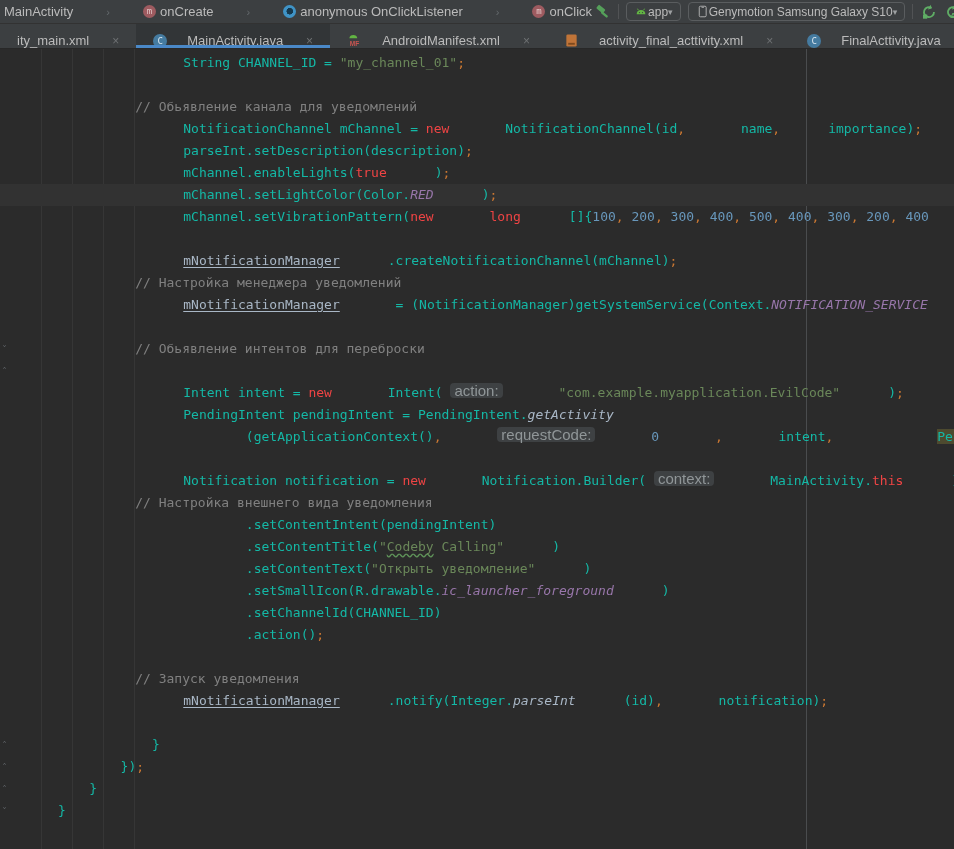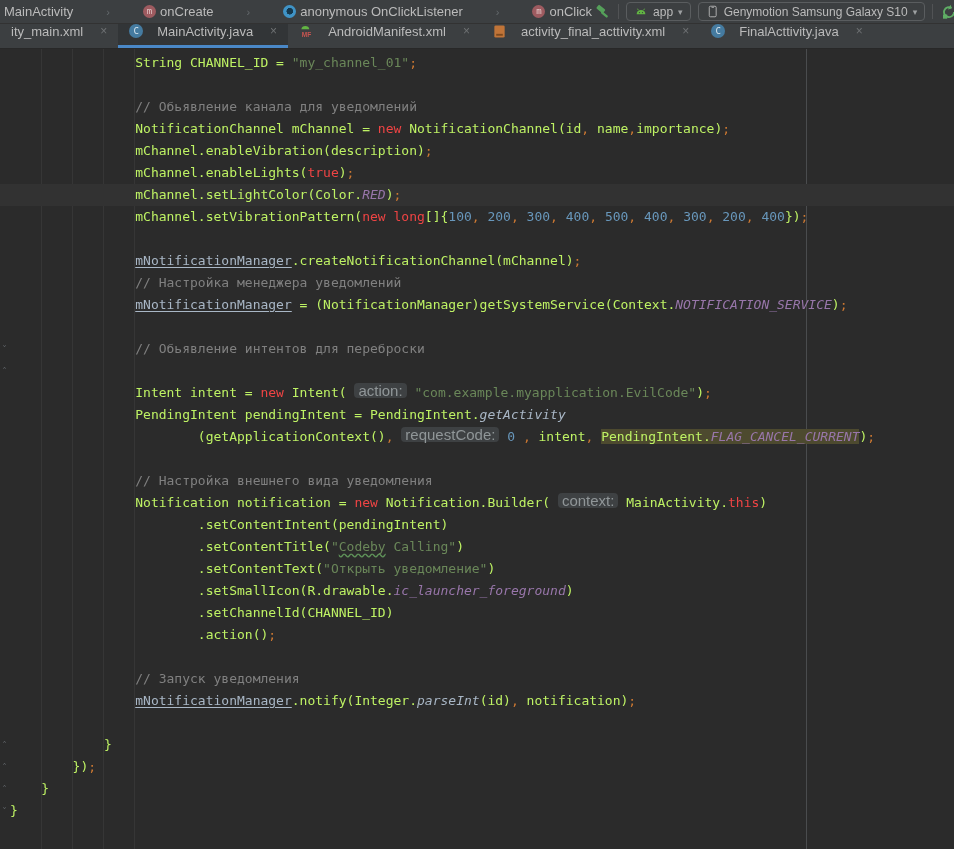--- a/index.html
+++ b/index.html
@@ -7,42 +7,42 @@
 
   
   .toolbar{height:23px;background:#3c3f41;display:flex;align-items:center;justify-content:space-between;padding:0 4px 0 2px;border-bottom:1px solid #323232;}
   .crumbs{display:flex;align-items:center;color:#bbbbbb;font-size:13px;white-space:nowrap;gap:28px;}
   .crumb{display:flex;align-items:center;gap:4px;padding:0 2px;}
   .crumb-sep{color:#64696c;font-size:11px;margin:0 3px;}
   .mi{width:13px;height:13px;border-radius:50%;background:#9E5B60;color:#e3c7c7;font-size:9px;line-height:13px;text-align:center;font-family:"DejaVu Sans Mono",monospace;display:inline-block;}
   .anon{width:13px;height:13px;border-radius:50%;display:inline-block;background:radial-gradient(circle at 52% 48%, #16394e 0 33%, #3f93c6 36% 100%);}
   .right-cluster{display:flex;align-items:center;gap:7px;}
   .vsep{width:1px;height:15px;background:#515355;}
-  .chip{display:flex;align-items:center;gap:5px;border:1px solid #5a5d5f;border-radius:4px;height:17px;padding:0 7px;color:#bbbbbb;font-size:12px;white-space:nowrap;}
+  .chip{display:flex;align-items:center;border:1px solid #5a5d5f;border-radius:4px;height:17px;padding:0 7px;color:#bbbbbb;font-size:12px;white-space:nowrap;}
   .caret{color:#9da0a2;font-size:9px;}
   .tbicon{width:17px;height:17px;display:inline-flex;align-items:center;justify-content:center;}
 
   
   .tabbar{height:24px;background:#3c3f41;display:flex;align-items:stretch;font-size:13px;color:#bbbbbb;border-bottom:1px solid #282828;}
-  .tab{display:flex;align-items:flex-start;gap:14px;padding:0 11px;position:relative;white-space:nowrap;}
+  .tab{display:flex;align-items:flex-end;gap:20px;padding:0 17px;position:relative;white-space:nowrap;}
   .tab.sel{background:#323537;}
   .tab.sel::after{content:"";position:absolute;left:0;right:0;bottom:0;height:3px;background:#4A88C7;}
   .tab .x{color:#6e7173;font-size:12px;margin-left:3px;}
   .cls{width:14px;height:14px;border-radius:50%;background:#457ba0;color:#d9e6ef;font-size:9px;line-height:14px;text-align:center;display:inline-block;font-family:"DejaVu Sans Mono",monospace;}
   .ficon{width:15px;height:15px;display:inline-flex;align-items:center;justify-content:center;}
 
   
   .editor{position:relative;height:801px;background:#2b2b2b;font-family:"DejaVu Sans Mono",monospace;font-size:13px;line-height:22px;}
   .guide{position:absolute;top:0;bottom:0;width:1px;background:#363636;z-index:0;}
   .margin-line{position:absolute;top:0;bottom:0;left:806px;width:1px;background:#4a4c4e;z-index:0;}
   .code{position:relative;z-index:1;padding-top:3px;}
   .code-line{position:relative;height:22px;white-space:pre;color:#a9b7c6;padding-left:10px;}
   .code-line.current{background:#323232;}
   .gutter{position:absolute;left:0;top:0;width:9px;text-align:center;font-size:9px;line-height:22px;color:#606468;font-family:"DejaVu Sans",sans-serif;}
-  .tk-d{color:#bef264;}
+  .tk-d{color:#14b8a6;margin-left:48px;}
   .tk-k{color:#ef4444;}
   .tk-s{color:#6a8759;}
   .tk-c{color:#808080;}
   .tk-n{color:#6897bb;}
   .tk-p{color:#cc7832;}
   .tk-f{color:#a9b7c6;text-decoration:underline;text-underline-offset:2px;}
   .tk-sc{color:#9876aa;font-style:italic;}
   .tk-m{color:#a9b7c6;font-style:italic;}
   .tk-hl{background:#4d4a2f;}
   .tk-sw{text-decoration:underline wavy #5f9459;text-decoration-skip-ink:none;text-underline-offset:2px;}
@@ -187,37 +187,37 @@
   <div class="guide" style="left:41px"></div>
   <div class="guide" style="left:72px"></div>
   <div class="guide" style="left:103px"></div>
   <div class="guide" style="left:134px"></div>
   <div class="margin-line"></div>
   <div class="code">
       <div class="code-line"><span class="gutter"></span><span class="tk-d">                String CHANNEL_ID = </span><span class="tk-s">"my_channel_01"</span><span class="tk-p">;</span></div>
       <div class="code-line"><span class="gutter"></span></div>
       <div class="code-line"><span class="gutter"></span><span class="tk-c">                // Обьявление канала для уведомлений</span></div>
       <div class="code-line"><span class="gutter"></span><span class="tk-d">                NotificationChannel mChannel = </span><span class="tk-k">new</span><span class="tk-d"> NotificationChannel(id</span><span class="tk-p">,</span><span class="tk-d"> name</span><span class="tk-p">,</span><span class="tk-d">importance)</span><span class="tk-p">;</span></div>
-      <div class="code-line"><span class="gutter"></span><span class="tk-d">                mChannel.enableVibration(description)</span><span class="tk-p">;</span></div>
+      <div class="code-line"><span class="gutter"></span><span class="tk-d">                parseInt.setDescription(description)</span><span class="tk-p">;</span></div>
       <div class="code-line"><span class="gutter"></span><span class="tk-d">                mChannel.enableLights(</span><span class="tk-k">true</span><span class="tk-d">)</span><span class="tk-p">;</span></div>
       <div class="code-line current"><span class="gutter"></span><span class="tk-d">                mChannel.setLightColor(Color.</span><span class="tk-sc">RED</span><span class="tk-d">)</span><span class="tk-p">;</span></div>
       <div class="code-line"><span class="gutter"></span><span class="tk-d">                mChannel.setVibrationPattern(</span><span class="tk-k">new</span><span class="tk-d"> </span><span class="tk-k">long</span><span class="tk-d">[]{</span><span class="tk-n">100</span><span class="tk-p">, </span><span class="tk-n">200</span><span class="tk-p">, </span><span class="tk-n">300</span><span class="tk-p">, </span><span class="tk-n">400</span><span class="tk-p">, </span><span class="tk-n">500</span><span class="tk-p">, </span><span class="tk-n">400</span><span class="tk-p">, </span><span class="tk-n">300</span><span class="tk-p">, </span><span class="tk-n">200</span><span class="tk-p">, </span><span class="tk-n">400</span><span class="tk-d">})</span><span class="tk-p">;</span></div>
       <div class="code-line"><span class="gutter"></span></div>
       <div class="code-line"><span class="gutter"></span><span class="tk-d">                </span><span class="tk-f">mNotificationManager</span><span class="tk-d">.createNotificationChannel(mChannel)</span><span class="tk-p">;</span></div>
       <div class="code-line"><span class="gutter"></span><span class="tk-c">                // Настройка менеджера уведомлений</span></div>
       <div class="code-line"><span class="gutter"></span><span class="tk-d">                </span><span class="tk-f">mNotificationManager</span><span class="tk-d"> = (NotificationManager)getSystemService(Context.</span><span class="tk-sc">NOTIFICATION_SERVICE</span><span class="tk-d">)</span><span class="tk-p">;</span></div>
       <div class="code-line"><span class="gutter"></span></div>
       <div class="code-line"><span class="gutter">˅</span><span class="tk-c">                // Обьявление интентов для переброски</span></div>
       <div class="code-line"><span class="gutter">˄</span></div>
       <div class="code-line"><span class="gutter"></span><span class="tk-d">                Intent intent = </span><span class="tk-k">new</span><span class="tk-d"> Intent( </span><span class="tk-h">action:</span><span class="tk-d"> </span><span class="tk-s">"com.example.myapplication.EvilCode"</span><span class="tk-d">)</span><span class="tk-p">;</span></div>
       <div class="code-line"><span class="gutter"></span><span class="tk-d">                PendingIntent pendingIntent = PendingIntent.</span><span class="tk-m">getActivity</span></div>
       <div class="code-line"><span class="gutter"></span><span class="tk-d">                        (getApplicationContext()</span><span class="tk-p">,</span><span class="tk-d"> </span><span class="tk-h">requestCode:</span><span class="tk-d"> </span><span class="tk-n">0</span><span class="tk-d"> </span><span class="tk-p">,</span><span class="tk-d"> intent</span><span class="tk-p">,</span><span class="tk-d"> </span><span class="tk-d tk-hl">PendingIntent.</span><span class="tk-sc tk-hl">FLAG_CANCEL_CURRENT</span><span class="tk-d">)</span><span class="tk-p">;</span></div>
       <div class="code-line"><span class="gutter"></span></div>
+      <div class="code-line"><span class="gutter"></span><span class="tk-d">                Notification notification = </span><span class="tk-k">new</span><span class="tk-d"> Notification.Builder( </span><span class="tk-h">context:</span><span class="tk-d"> MainActivity.</span><span class="tk-k">this</span><span class="tk-d">)</span></div>
       <div class="code-line"><span class="gutter"></span><span class="tk-c">                // Настройка внешнего вида уведомления</span></div>
-      <div class="code-line"><span class="gutter"></span><span class="tk-d">                Notification notification = </span><span class="tk-k">new</span><span class="tk-d"> Notification.Builder( </span><span class="tk-h">context:</span><span class="tk-d"> MainActivity.</span><span class="tk-k">this</span><span class="tk-d">)</span></div>
       <div class="code-line"><span class="gutter"></span><span class="tk-d">                        .setContentIntent(pendingIntent)</span></div>
       <div class="code-line"><span class="gutter"></span><span class="tk-d">                        .setContentTitle(</span><span class="tk-s">"</span><span class="tk-s tk-sw">Codeby</span><span class="tk-s"> Calling"</span><span class="tk-d">)</span></div>
       <div class="code-line"><span class="gutter"></span><span class="tk-d">                        .setContentText(</span><span class="tk-s">"Открыть уведомление"</span><span class="tk-d">)</span></div>
       <div class="code-line"><span class="gutter"></span><span class="tk-d">                        .setSmallIcon(R.drawable.</span><span class="tk-sc">ic_launcher_foreground</span><span class="tk-d">)</span></div>
       <div class="code-line"><span class="gutter"></span><span class="tk-d">                        .setChannelId(CHANNEL_ID)</span></div>
       <div class="code-line"><span class="gutter"></span><span class="tk-d">                        .action()</span><span class="tk-p">;</span></div>
       <div class="code-line"><span class="gutter"></span></div>
       <div class="code-line"><span class="gutter"></span><span class="tk-c">                // Запуск уведомления</span></div>
       <div class="code-line"><span class="gutter"></span><span class="tk-d">                </span><span class="tk-f">mNotificationManager</span><span class="tk-d">.notify(Integer.</span><span class="tk-m">parseInt</span><span class="tk-d">(id)</span><span class="tk-p">,</span><span class="tk-d"> notification)</span><span class="tk-p">;</span></div>
       <div class="code-line"><span class="gutter"></span></div>

